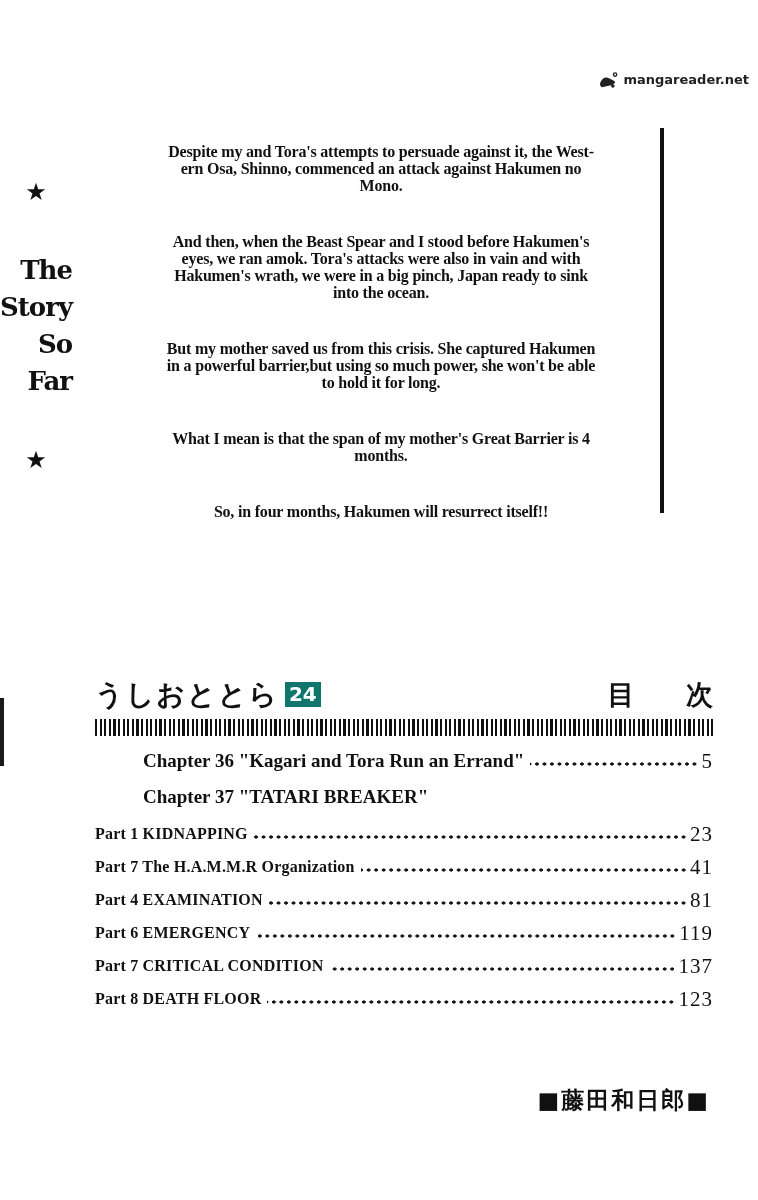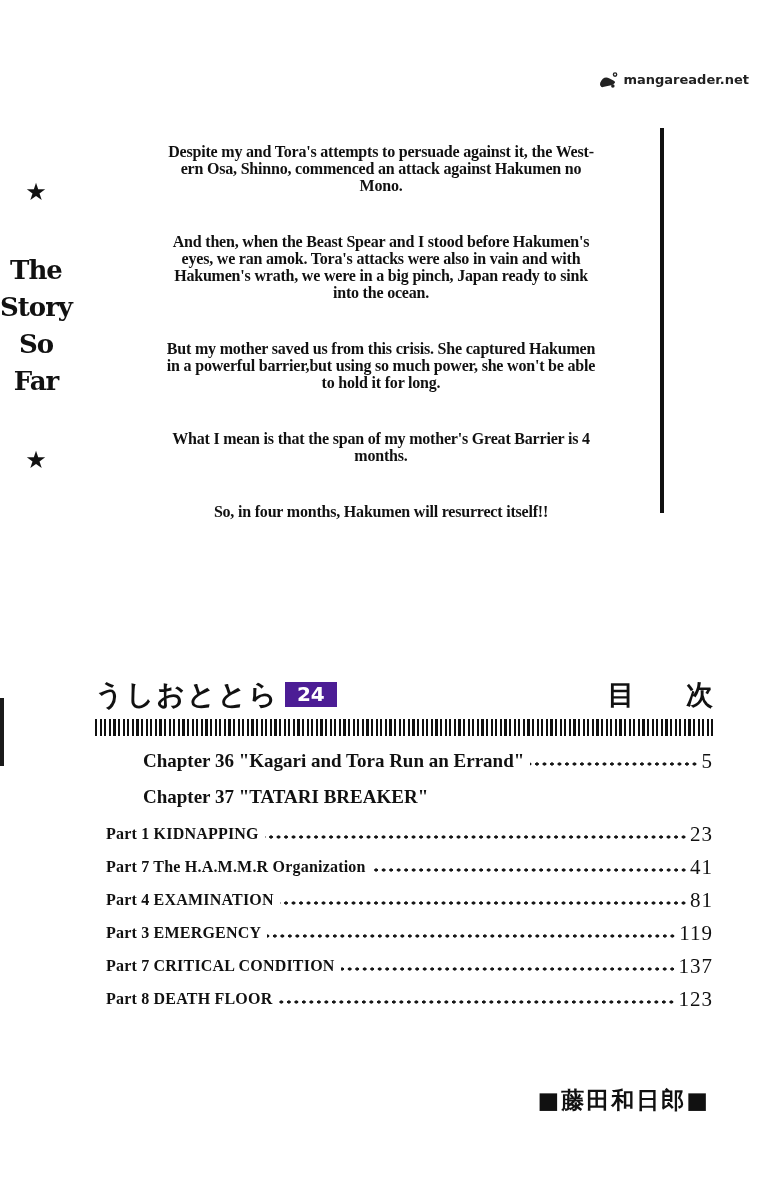--- a/index.html
+++ b/index.html
@@ -28,42 +28,42 @@
 
   
   .side-rule { position:absolute; left:660px; top:128px; width:4px; height:385px; background:#111; }
   .side-star { position:absolute; width:72px; text-align:center; font-size:24px; color:#111; }
   .star-1 { top:178px; }
   .star-2 { top:446px; }
   .side-title {
     position:absolute; top:252px; width:72px; text-align:center;
     font:bold 26px "DejaVu Serif", serif; line-height:37px; letter-spacing:-1px;
   }
-  .side-title div { white-space:nowrap; }
+  .side-title div { white-space:nowrap;text-align:right; }
 
   .edge-mark { position:absolute; left:0; top:698px; width:4px; height:68px; background:#1a1a1a; }
 
   
   .toc { position:absolute; left:95px; top:676px; width:618px; }
   .toc-header { display:flex; align-items:center; }
   .toc-series { font:bold 28px "DejaVu Sans", sans-serif; letter-spacing:2px; }
   .toc-badge {
-    background:#4c1d95; color:#fff; font:bold 20px "DejaVu Sans", sans-serif;
-    padding:2px 12px 3px; margin:0 0 2px 6px; line-height:1;
+    background:#0f766e; color:#fff; font:bold 20px "DejaVu Sans", sans-serif;
+    padding:2px 4px 3px; margin:0 0 2px 6px; line-height:1;
   }
   .toc-contents { margin-left:auto; font:bold 27px "DejaVu Sans", sans-serif; word-spacing:42px; }
   .toc-barcode {
     margin-top:5px; height:17px;
     background:repeating-linear-gradient(90deg, #101010 0 2.2px, transparent 2.2px 4.6px);
   }
   .toc-rows { margin-top:14px; }
   .toc-row { display:flex; align-items:center; height:20px; font-weight:bold; }
   .row-chapter { padding-left:48px; font-size:19px; margin-bottom:14px; height:22px; }
   .row-chapter.no-page { margin-bottom:16px; }
-  .row-part { font-size:16px; letter-spacing:0.2px; margin-bottom:13px;margin-left:11px; }
+  .row-part { font-size:16px; letter-spacing:0.2px; margin-bottom:13px; }
   .toc-label { white-space:nowrap; }
   .toc-leader {
     flex:1 1 auto; height:8px; margin:0 3px 0 6px; align-self:center; transform:translateY(3px);
     background-image:radial-gradient(circle, #161616 1.5px, transparent 1.7px);
     background-size:7.5px 8px; background-position:right center; background-repeat:repeat-x;
   }
   .toc-page { font:normal 21px "Liberation Serif", serif; line-height:1; letter-spacing:1px; }
 
   .author-line {
     position:absolute; right:48px; top:1085px;
@@ -142,21 +142,21 @@
         <span class="toc-label">Part 7 The H.A.M.M.R Organization</span>
         <span class="toc-leader"></span>
         <span class="toc-page">41</span>
       </div>
       <div class="toc-row row-part">
         <span class="toc-label">Part 4 EXAMINATION</span>
         <span class="toc-leader"></span>
         <span class="toc-page">81</span>
       </div>
       <div class="toc-row row-part">
-        <span class="toc-label">Part 3 EMERGENCY</span>
+        <span class="toc-label">Part 6 EMERGENCY</span>
         <span class="toc-leader"></span>
         <span class="toc-page">119</span>
       </div>
       <div class="toc-row row-part">
         <span class="toc-label">Part 7 CRITICAL CONDITION</span>
         <span class="toc-leader"></span>
         <span class="toc-page">137</span>
       </div>
       <div class="toc-row row-part">
         <span class="toc-label">Part 8 DEATH FLOOR</span>

